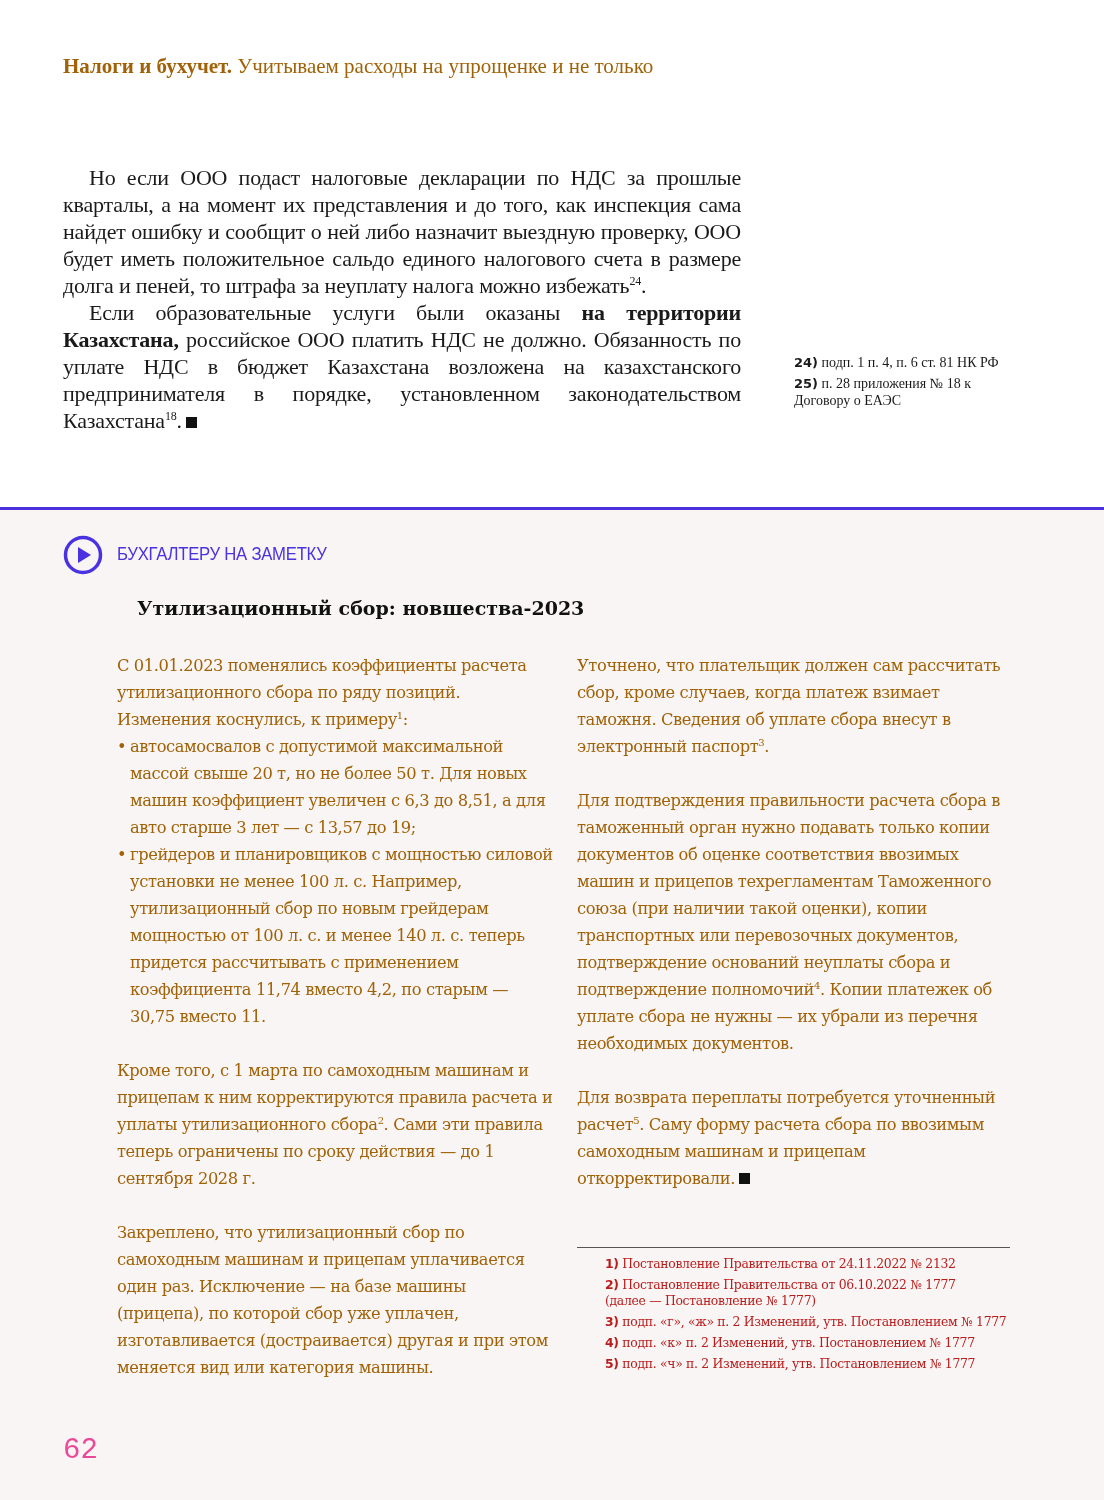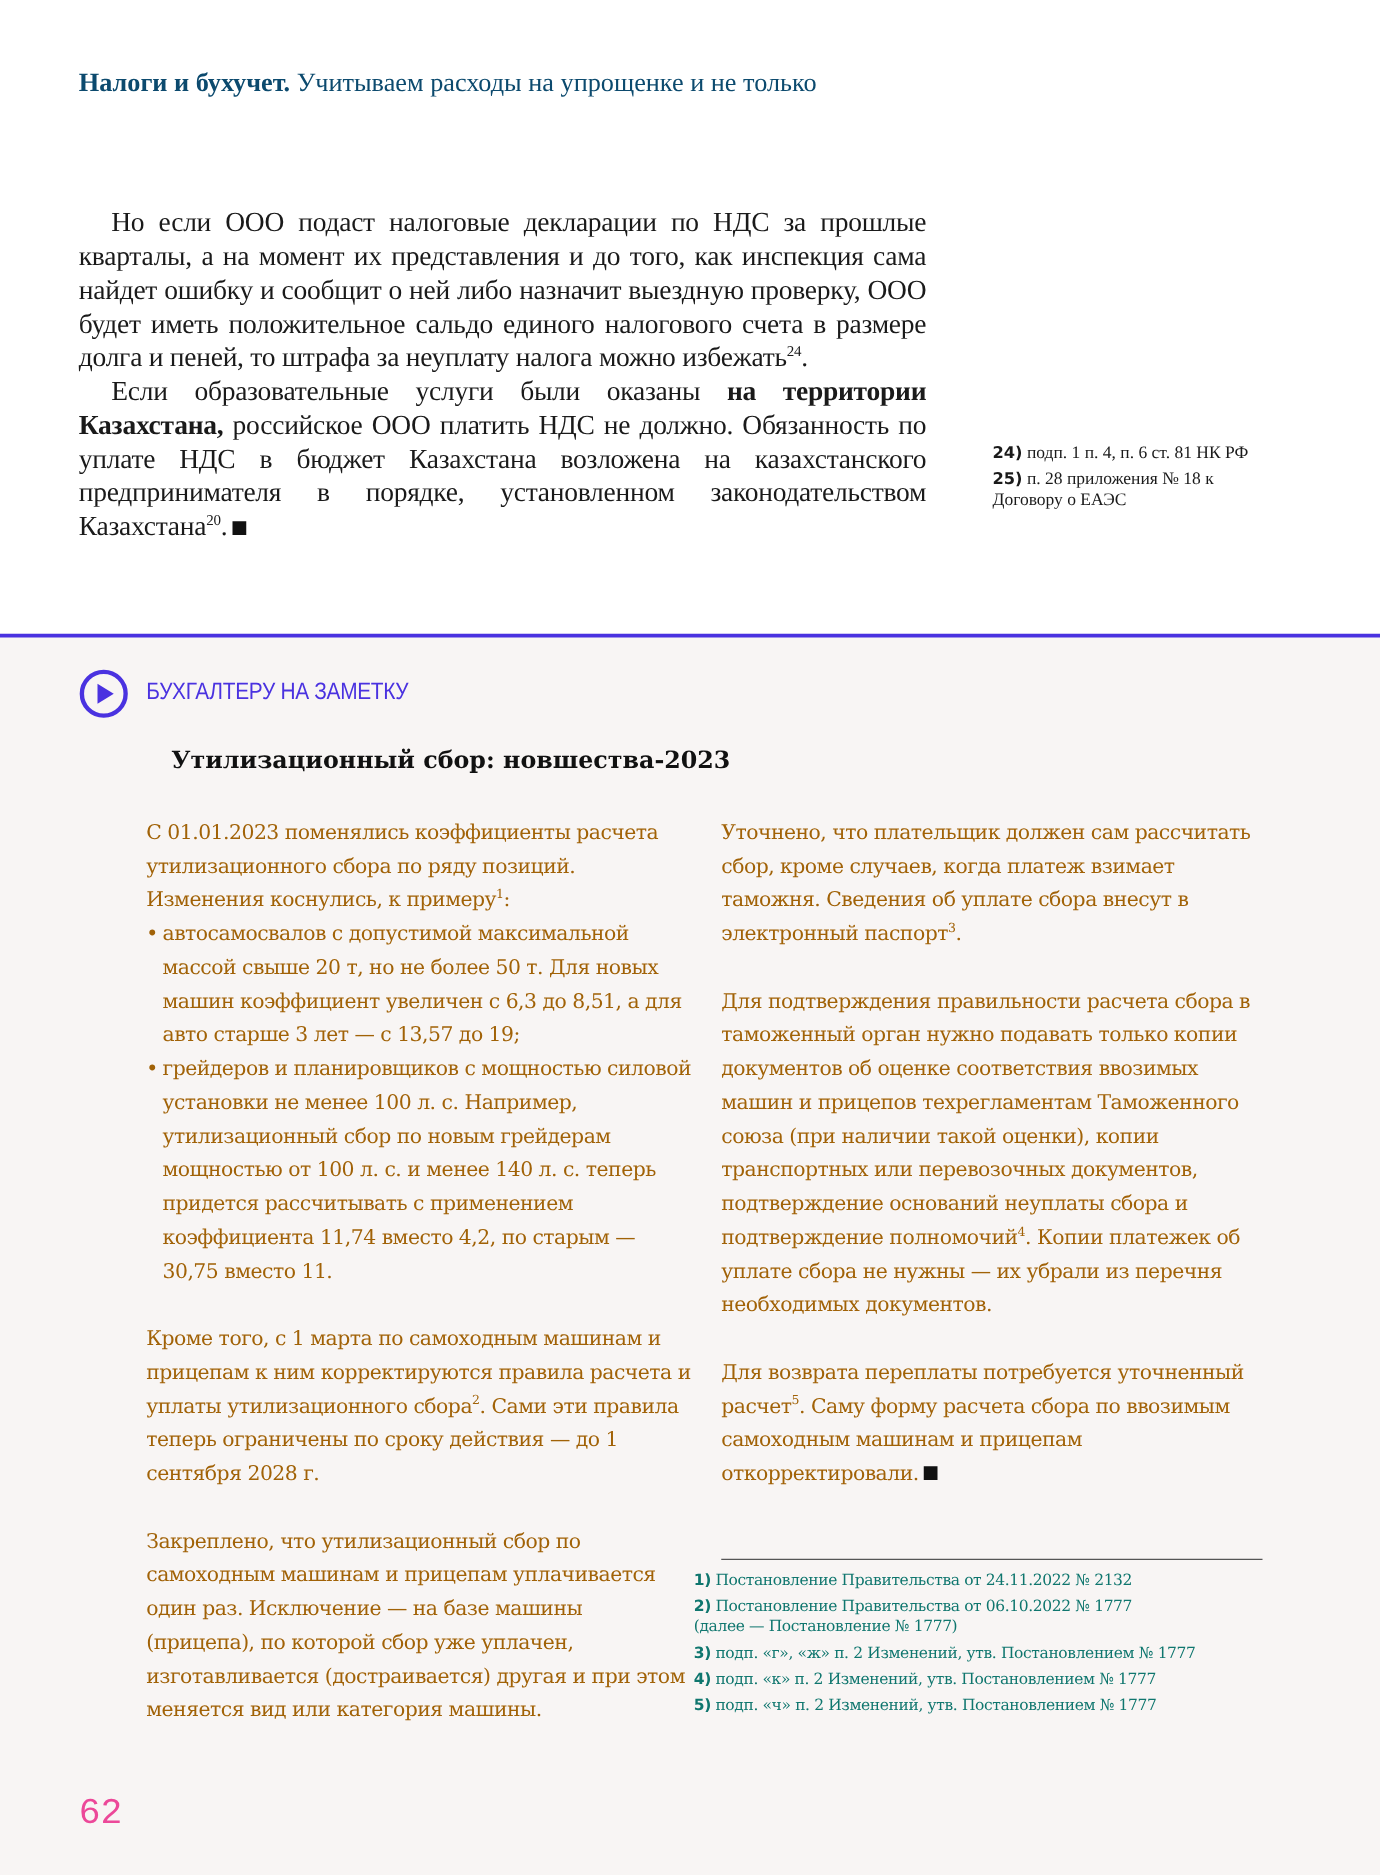--- a/index.html
+++ b/index.html
@@ -3,21 +3,21 @@
 <meta charset="utf-8">
 <style>
   html, body { margin: 0; padding: 0; }
   body {
     width: 1104px; height: 1500px; position: relative; overflow: hidden;
     background: #ffffff; color: #1a1a1a;
     font-family: "Liberation Serif", "DejaVu Serif", serif;
   }
   .running-head {
     position: absolute; left: 63px; top: 54px;
-    font-size: 21px; color: #0c4a6e; white-space: nowrap;
+    font-size: 21px; color: #a16207; white-space: nowrap;
   }
   .running-head b { font-weight: bold; }
 
   .main-text {
     position: absolute; left: 63px; top: 132px; width: 678px;
     font-size: 22px; line-height: 27px; text-align: justify;
     font-family: "Liberation Sans Narrow", "Liberation Serif", serif;
     letter-spacing: -0.2px;
     margin-top: 32px;
   }
@@ -65,43 +65,43 @@
   .col ul { margin: 0 0 27px 0; padding: 0; list-style: none; }
   .col li { position: relative; padding-left: 13px; }
   .col li::before { content: "•"; position: absolute; left: 0; top: 0; }
   .col sup { font-size: 10px; line-height: 0; }
 
   .fn-rule {
     position: absolute; left: 577px; top: 737px; width: 433px; height: 0;
     border-top: 1.5px solid #555;
   }
   .box-footnotes {
-    position: absolute; left: 555px; top: 746px; width: 460px;
+    position: absolute; left: 605px; top: 746px; width: 460px;
     font-family: "DejaVu Serif", serif; font-size: 12.4px; line-height: 16px;
-    color: #0f766e; letter-spacing: -0.3px;
+    color: #b91c1c; letter-spacing: -0.3px;
   }
   .box-footnotes .fn { margin-bottom: 5px; }
   .box-footnotes b { font-size: 12.4px; }
 
   .page-number {
     position: absolute; left: 63px; top: 1434px;
     font-family: Liberation Mono, monospace; font-size: 29px; color: #ec4899;
   }
 </style>
 </head>
 <body>
 
 <div class="running-head">
   <b>Налоги и бухучет.</b>
   <span>Учитываем расходы на упрощенке и не только</span>
 </div>
 
 <div class="main-text">
   <p><span>Но если ООО подаст налоговые декларации по НДС за прошлые кварталы, а на момент их представления и до того, как инспекция сама найдет ошибку и сообщит о ней либо назначит выездную проверку, ООО будет иметь положительное сальдо единого налогового счета в размере долга и пеней, то штрафа за неуплату налога можно избежать</span><sup>24</sup><span>.</span></p>
-  <p><span>Если образовательные услуги были оказаны </span><b>на территории Казахстана,</b><span> российское ООО платить НДС не должно. Обязанность по уплате НДС в бюджет Казахстана возложена на казахстанского предпринимателя в порядке, установленном законодательством Казахстана</span><sup>20</sup><span>.</span><span class="endmark"></span></p>
+  <p><span>Если образовательные услуги были оказаны </span><b>на территории Казахстана,</b><span> российское ООО платить НДС не должно. Обязанность по уплате НДС в бюджет Казахстана возложена на казахстанского предпринимателя в порядке, установленном законодательством Казахстана</span><sup>18</sup><span>.</span><span class="endmark"></span></p>
 </div>
 
 <div class="side-notes">
   <div class="fn"><b>24)</b><span> подп. 1 п. 4, п. 6 ст. 81 НК РФ</span></div>
   <div class="fn"><b>25)</b><span> п. 28 приложения № 18 к Договору о ЕАЭС</span></div>
 </div>
 
 <div class="box">
   <svg class="box-icon" viewBox="0 0 40 40">
     <circle cx="20" cy="20" r="17.5" fill="none" stroke="#4a32e0" stroke-width="3.5"></circle>

